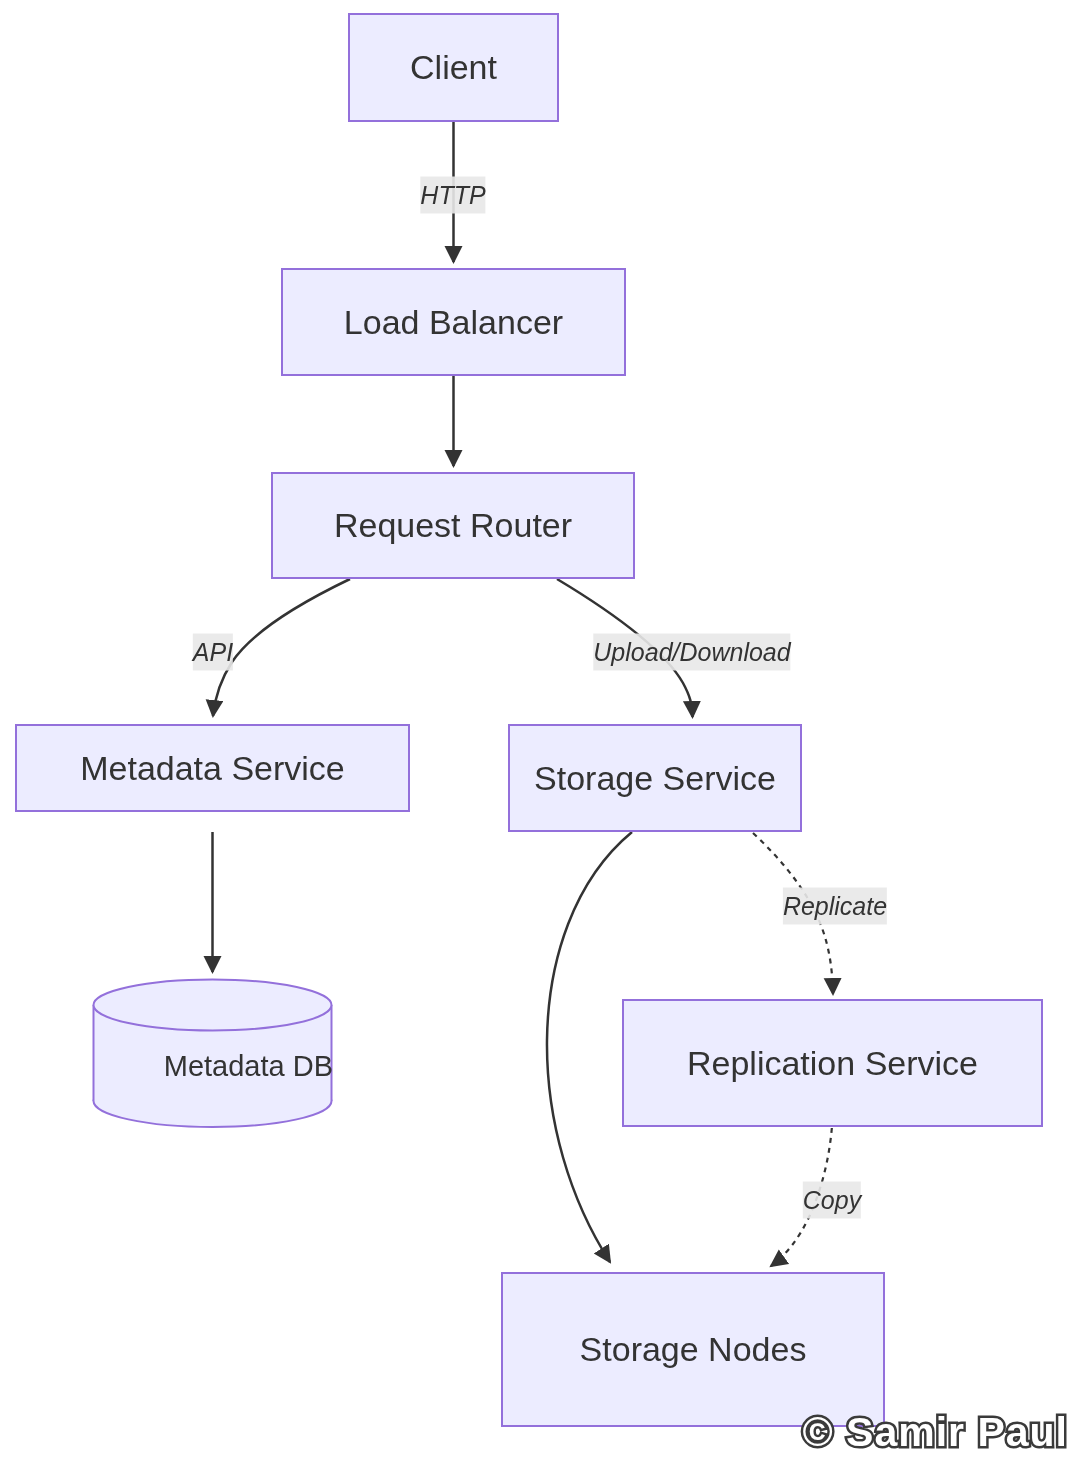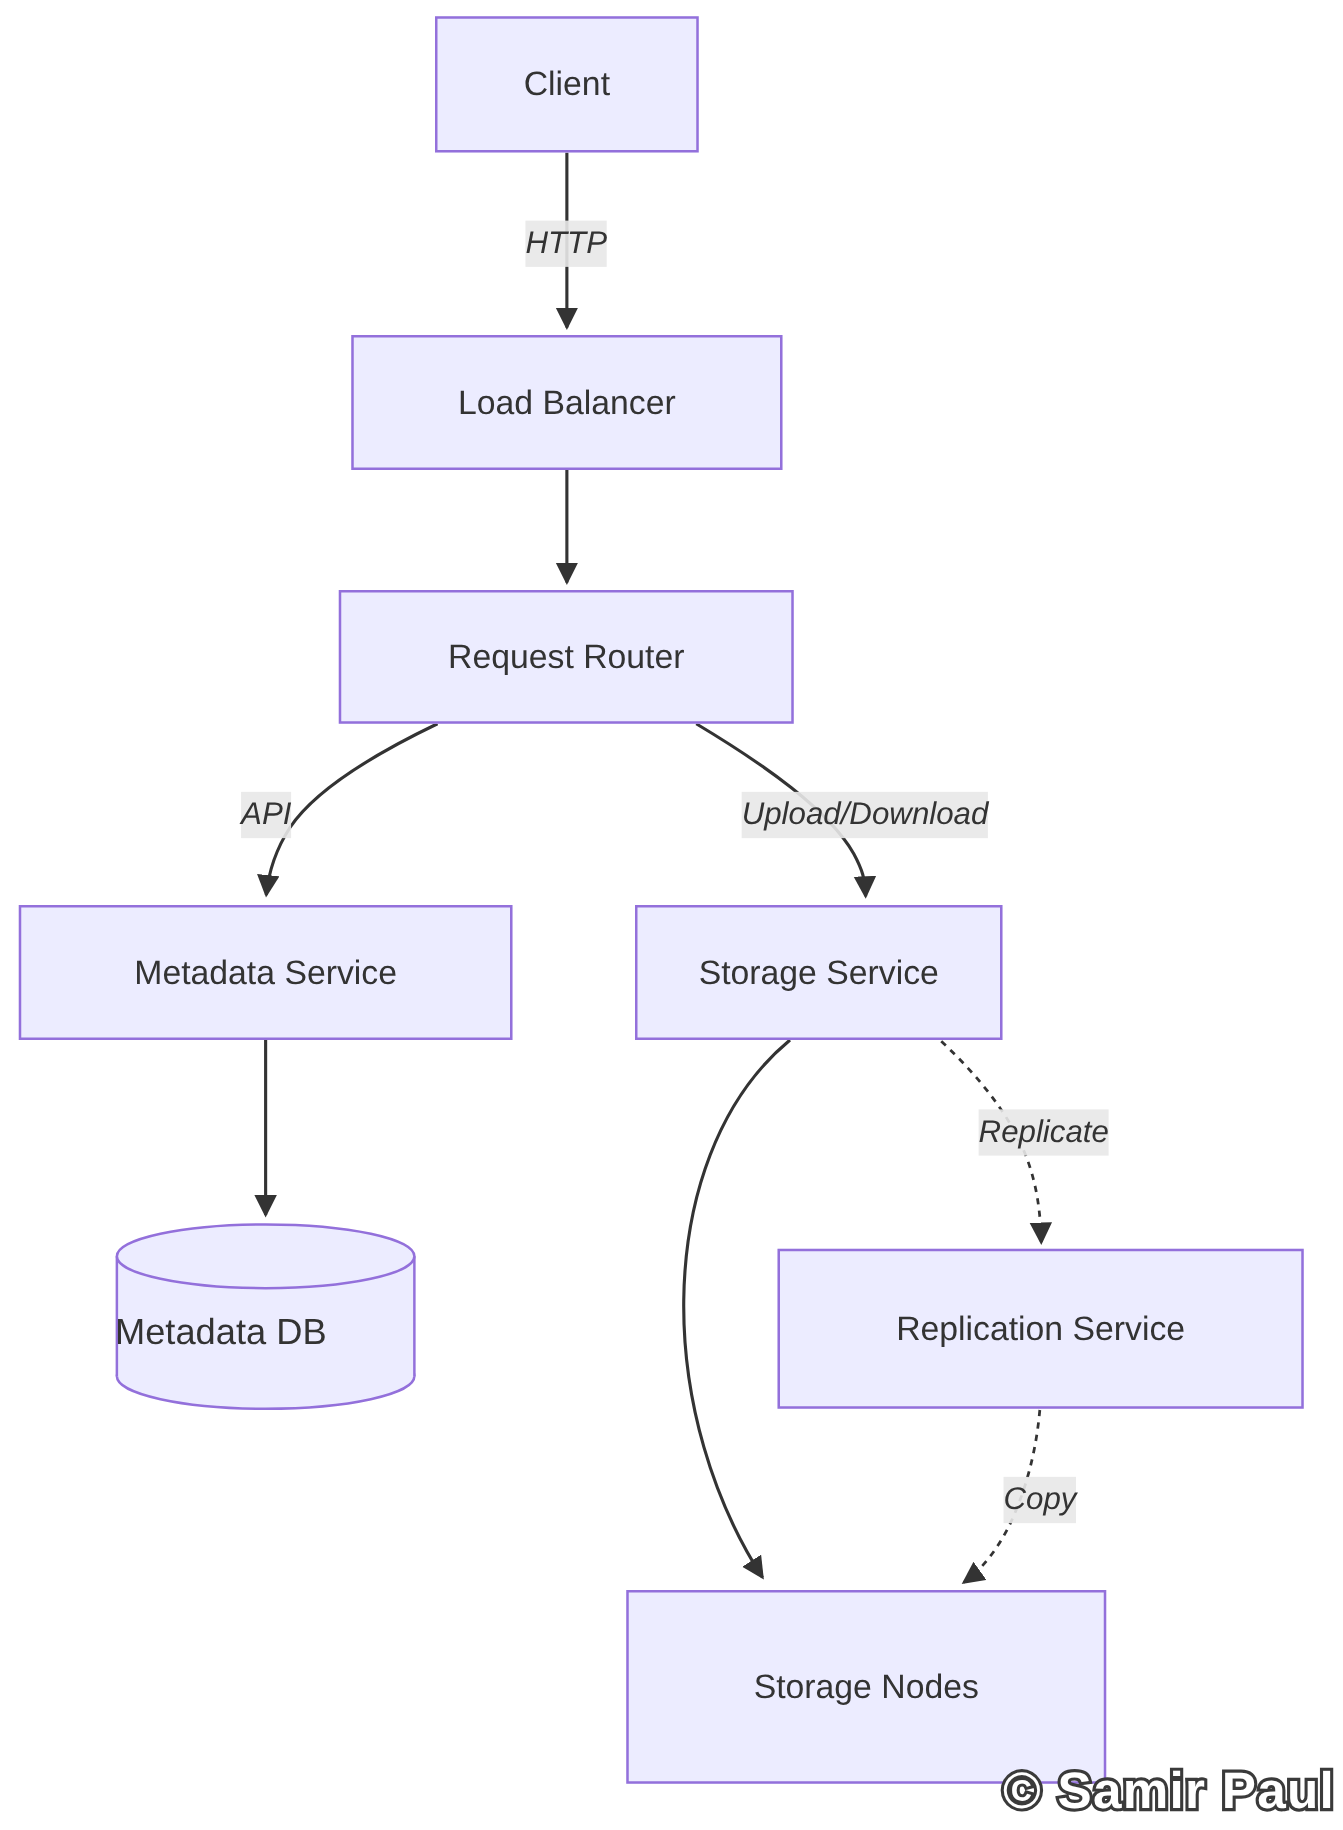--- a/index.html
+++ b/index.html
@@ -33,21 +33,21 @@
     fill: var(--edge-stroke, #333);
   }
   .node {
     position: absolute;
     display: flex;
     align-items: center;
     justify-content: center;
     background: var(--node-fill, #ECECFF);
     border: 2px solid var(--node-border, #9370DB);
     color: var(--text, #333);
-    font-size: 27px;
+    font-size: 34px;
     text-align: right;
     box-sizing: border-box;
   }
   .node.multiline {
     flex-direction: row;
     line-height: 1.6;
   }
   .cyl-svg {
     position: absolute;
   }
@@ -61,21 +61,21 @@
     stroke: none;
   }
   .cyl-line {
     stroke: var(--node-border, #9370DB);
     stroke-width: 2px;
   }
   .cyl-label {
     position: absolute;
     color: var(--text, #333);
     font-size: 29px;
-    text-align: left;
+    text-align: right;
   }
   .edge-label {
     position: absolute;
     transform: translate(-50%, -50%);
     background: rgba(232, 232, 232, 0.9);
     color: var(--text, #333);
     font-size: 25px;
     padding: 4px 0;
     white-space: nowrap;
     font-style: italic;
@@ -130,21 +130,21 @@
   </div>
 
   <div class="node" style="left:281px; top:268px; width:345px; height:108px;">
     <span>Load Balancer</span>
   </div>
 
   <div class="node" style="left:271px; top:472px; width:364px; height:107px;">
     <span>Request Router</span>
   </div>
 
-  <div class="node" style="left:15px; top:724px; width:395px; height:108px;">
+  <div class="node" style="left:15px; top:724px; width:395px; height:88px;">
     <span>Metadata Service</span>
   </div>
 
   <div class="node" style="left:508px; top:724px; width:294px; height:108px;">
     <span>Storage Service</span>
   </div>
 
   <div class="node" style="left:622px; top:999px; width:421px; height:128px;">
     <span>Replication Service</span>
   </div>

